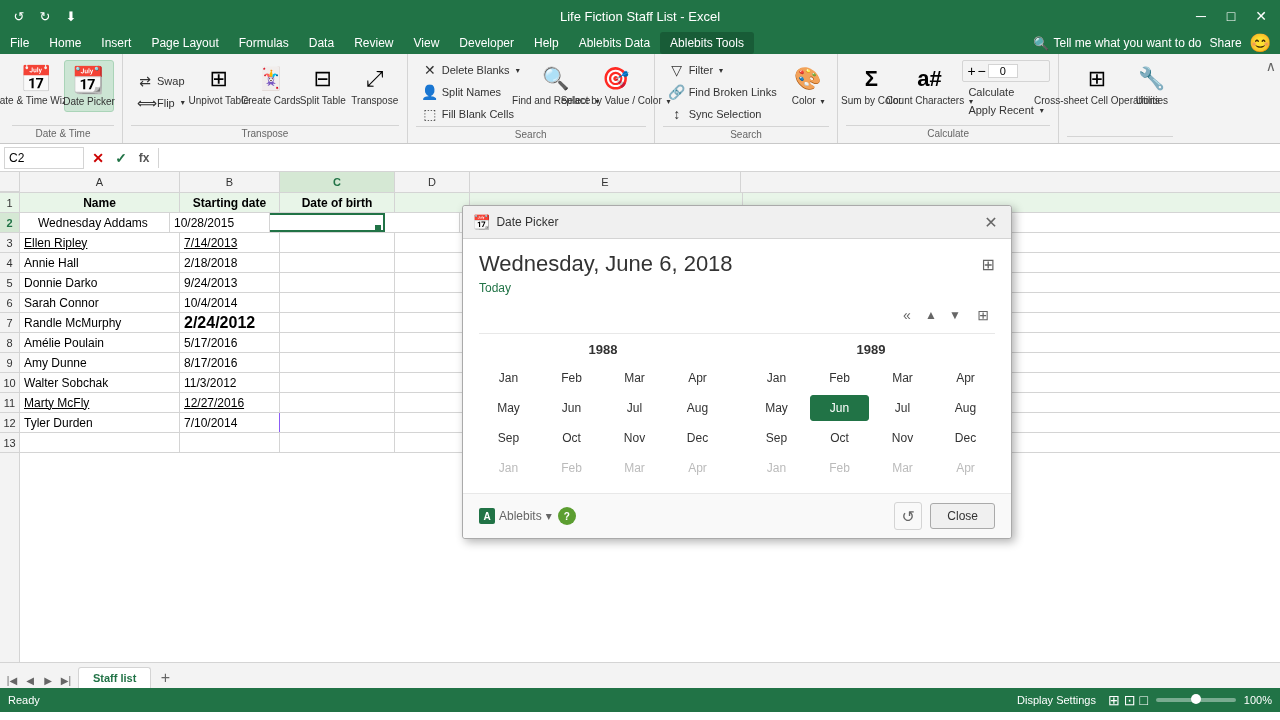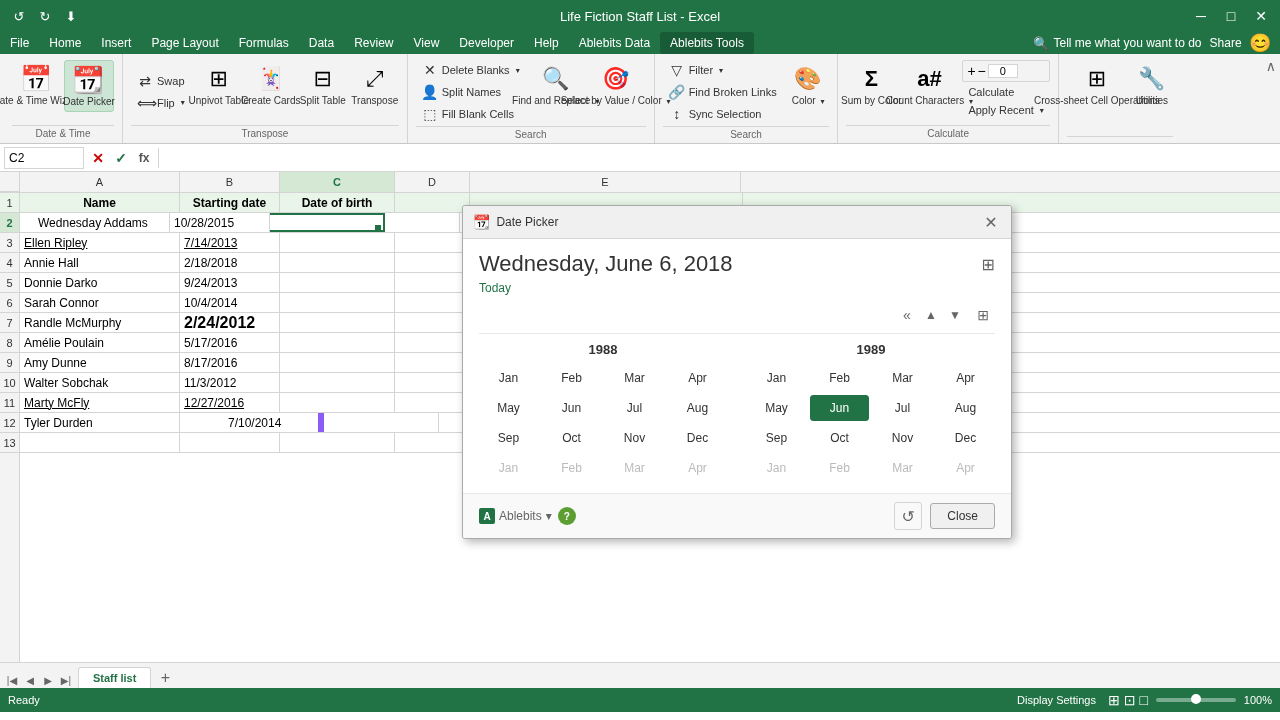--- a/index.html
+++ b/index.html
@@ -347,21 +347,21 @@
         <div style="flex:1; display:flex; align-items:center; padding:0 4px; font-size:12px; cursor:cell;"></div>
       </div>
       <div style="display:flex; border-bottom:1px solid #d4d4d4; height:20px;text-decoration:underline;">
         <div style="width:160px; border-right:1px solid #d4d4d4; display:flex; align-items:center; padding:0 4px; font-size:12px; cursor:cell;">Marty McFly</div>
         <div style="width:100px; border-right:1px solid #d4d4d4; display:flex; align-items:center; padding:0 4px; font-size:12px; cursor:cell;">12/27/2016</div>
         <div style="width:115px; border-right:1px solid #d4d4d4; display:flex; align-items:center; padding:0 4px; font-size:12px; cursor:cell;"></div>
         <div style="flex:1; display:flex; align-items:center; padding:0 4px; font-size:12px; cursor:cell;"></div>
       </div>
       <div style="display:flex; border-bottom:1px solid #d4d4d4; height:20px;">
         <div style="width:160px; border-right:1px solid #d4d4d4; display:flex; align-items:center; padding:0 4px; font-size:12px; cursor:cell;">Tyler Durden</div>
-        <div style="width:100px; border-right:6px solid #8b5cf6; display:flex; align-items:center; padding:0 4px; font-size:12px; cursor:cell;margin-left:44px;">7/10/2014</div>
+        <div style="width:100px; border-right:1px solid #8b5cf6; display:flex; align-items:center; padding:0 4px; font-size:12px; cursor:cell;">7/10/2014</div>
         <div style="width:115px; border-right:1px solid #d4d4d4; display:flex; align-items:center; padding:0 4px; font-size:12px; cursor:cell;"></div>
         <div style="flex:1; display:flex; align-items:center; padding:0 4px; font-size:12px; cursor:cell;"></div>
       </div>
       <div style="display:flex; border-bottom:1px solid #d4d4d4; height:20px;">
         <div style="width:160px; border-right:1px solid #d4d4d4; display:flex; align-items:center; padding:0 4px; font-size:12px; cursor:cell;"></div>
         <div style="width:100px; border-right:1px solid #d4d4d4; display:flex; align-items:center; padding:0 4px; font-size:12px; cursor:cell;"></div>
         <div style="width:115px; border-right:1px solid #d4d4d4; display:flex; align-items:center; padding:0 4px; font-size:12px; cursor:cell;"></div>
         <div style="flex:1; display:flex; align-items:center; padding:0 4px; font-size:12px; cursor:cell;"></div>
       </div>
     </div>

